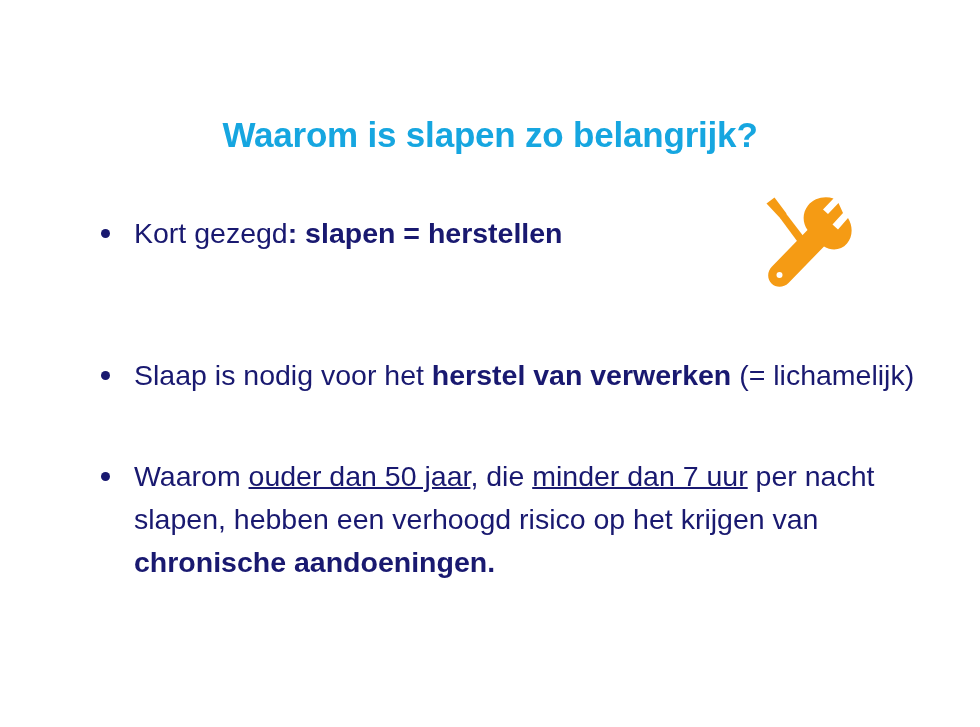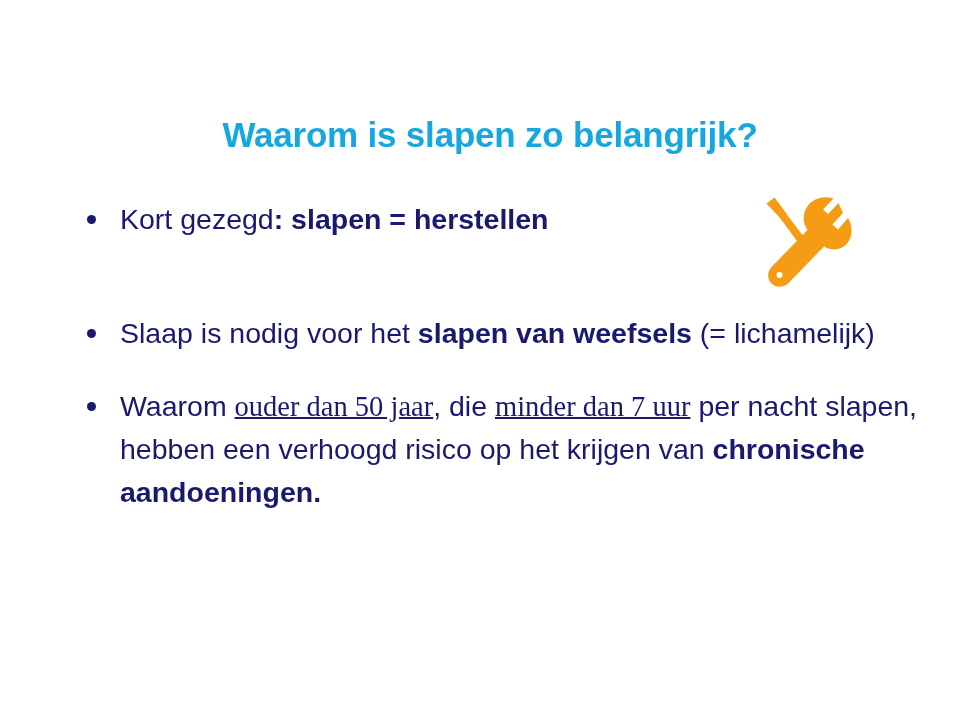--- a/index.html
+++ b/index.html
@@ -52,21 +52,21 @@
     margin: 0;
     padding: 0;
     color: #191970;
     font-size: 28.5px;
     line-height: 43px;
   }
 
   .bullet-item {
     position: relative;
     padding-left: 40px;
-    margin: 2px;
+    margin: 16px;
   }
 
   .bullet-item .dot {
     position: absolute;
     left: 7px;
     top: 17px;
     width: 9px;
     height: 9px;
     border-radius: 50%;
     background: #191970;
@@ -74,21 +74,21 @@
 
   .bullet-text {
     display: block;
   }
 
   .gap-1 { height: 67px; }
   .gap-2 { height: 13px; }
   .gap-3 { height: 13px; }
 
   b { font-weight: bold; }
-  u { text-decoration: underline; text-underline-offset: 1px; font-family: Liberation Serif, serif; }
+  u { text-decoration: underline; text-underline-offset: 1px; }
 </style>
 </head>
 <body>
 
 <div class="slide">
 
   <h1 class="slide-title">Waarom is slapen zo belangrijk?</h1>
 
   <span class="tools-icon">
     <svg viewBox="0 0 100 100" width="100" height="100" aria-hidden="true">
@@ -120,21 +120,21 @@
       <span class="bullet-text">
         <span>Kort gezegd</span><b>: slapen = herstellen</b>
       </span>
     </li>
 
     <li class="gap-1"></li>
 
     <li class="bullet-item">
       <span class="dot"></span>
       <span class="bullet-text">
-        <span>Slaap is nodig voor het </span><b>slapen van weefsels</b><span> (= lichamelijk)</span>
+        <span>Slaap is nodig voor het </span><b>herstel van verwerken</b><span> (= lichamelijk)</span>
       </span>
     </li>
 
     <li class="gap-2"></li>
 
 
     <li class="gap-3"></li>
 
     <li class="bullet-item">
       <span class="dot"></span>

